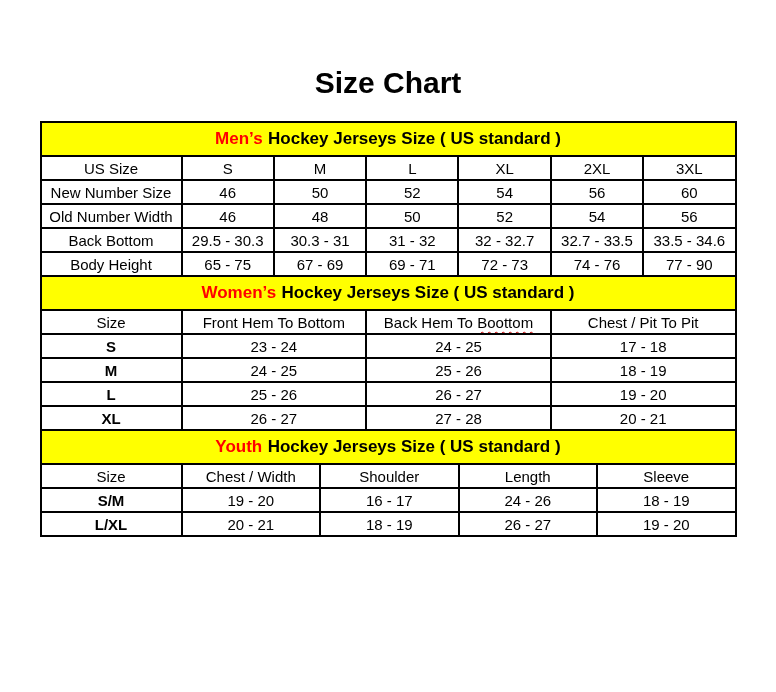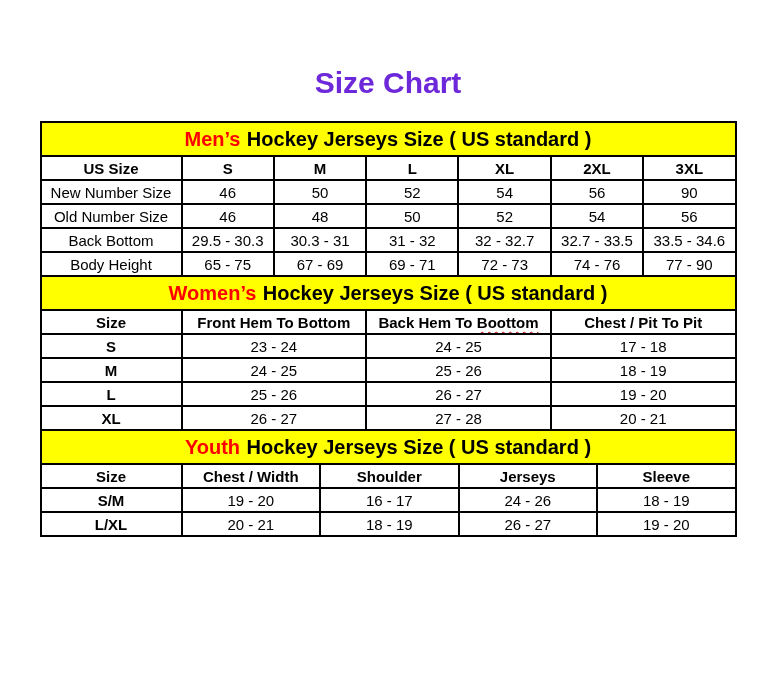--- a/index.html
+++ b/index.html
@@ -10,21 +10,21 @@
     font-family: "Liberation Sans", sans-serif;
     overflow: hidden;
   }
   .title {
     margin: 0;
     padding: 66px 0 21px 0;
     text-align: center;
     font-size: 30px;
     line-height: 34px;
     font-weight: bold;
-    color: #6d28d9;
+    color: #000000;
   }
   .chart { width: 697px; margin: 0 auto; }
   table.tbl {
     border-collapse: collapse;
     width: 100%;
     table-layout: fixed;
   }
   table.tbl + table.tbl { margin-top: -2px; padding-left: 29px; }
   .tbl th, .tbl td {
     border: 2px solid #000000;
@@ -33,26 +33,26 @@
     font-size: 15px;
     color: #000000;
     height: 24px;
     padding: 2px 2px;
     overflow: hidden;
     white-space: nowrap;
   }
   th.band {
     background: #ffff00;
     height: 34px;
-    font-size: 20px;
+    font-size: 17px;
     font-weight: bold;
   }
   .band .hl { color: #ff0000; }
   .band .band-rest { margin-left: 0.32em; }
-  tr.cols th { font-weight: bold; margin-top: 33px; }
+  tr.cols th { font-weight: normal; margin-top: 33px; }
   col.col-label { width: 141px; }
   tbody td { font-weight: normal; }
   .bold-first tbody td:first-child { font-weight: bold; }
   .misspelled {
     margin-left: 0.30em;
     text-decoration: underline wavy #c00000;
     text-decoration-thickness: 1px;
     text-underline-offset: 3px;
   }
 </style>
@@ -86,24 +86,24 @@
         </tr>
       </thead>
       <tbody>
           <tr>
             <td>New Number Size</td>
             <td>46</td>
             <td>50</td>
             <td>52</td>
             <td>54</td>
             <td>56</td>
-            <td>90</td>
-          </tr>
-          <tr>
-            <td>Old Number Size</td>
+            <td>60</td>
+          </tr>
+          <tr>
+            <td>Old Number Width</td>
             <td>46</td>
             <td>48</td>
             <td>50</td>
             <td>52</td>
             <td>54</td>
             <td>56</td>
           </tr>
           <tr>
             <td>Back Bottom</td>
             <td>29.5 - 30.3</td>
@@ -179,21 +179,21 @@
       <thead>
         <tr>
           <th class="band" colspan="5">
             <span class="hl">Youth</span><span class="band-rest">Hockey Jerseys Size ( US standard )</span>
           </th>
         </tr>
         <tr class="cols">
           <th>Size</th>
           <th>Chest / Width</th>
           <th>Shoulder</th>
-          <th>Jerseys</th>
+          <th>Length</th>
           <th>Sleeve</th>
         </tr>
       </thead>
       <tbody>
           <tr>
             <td>S/M</td>
             <td>19 - 20</td>
             <td>16 - 17</td>
             <td>24 - 26</td>
             <td>18 - 19</td>

